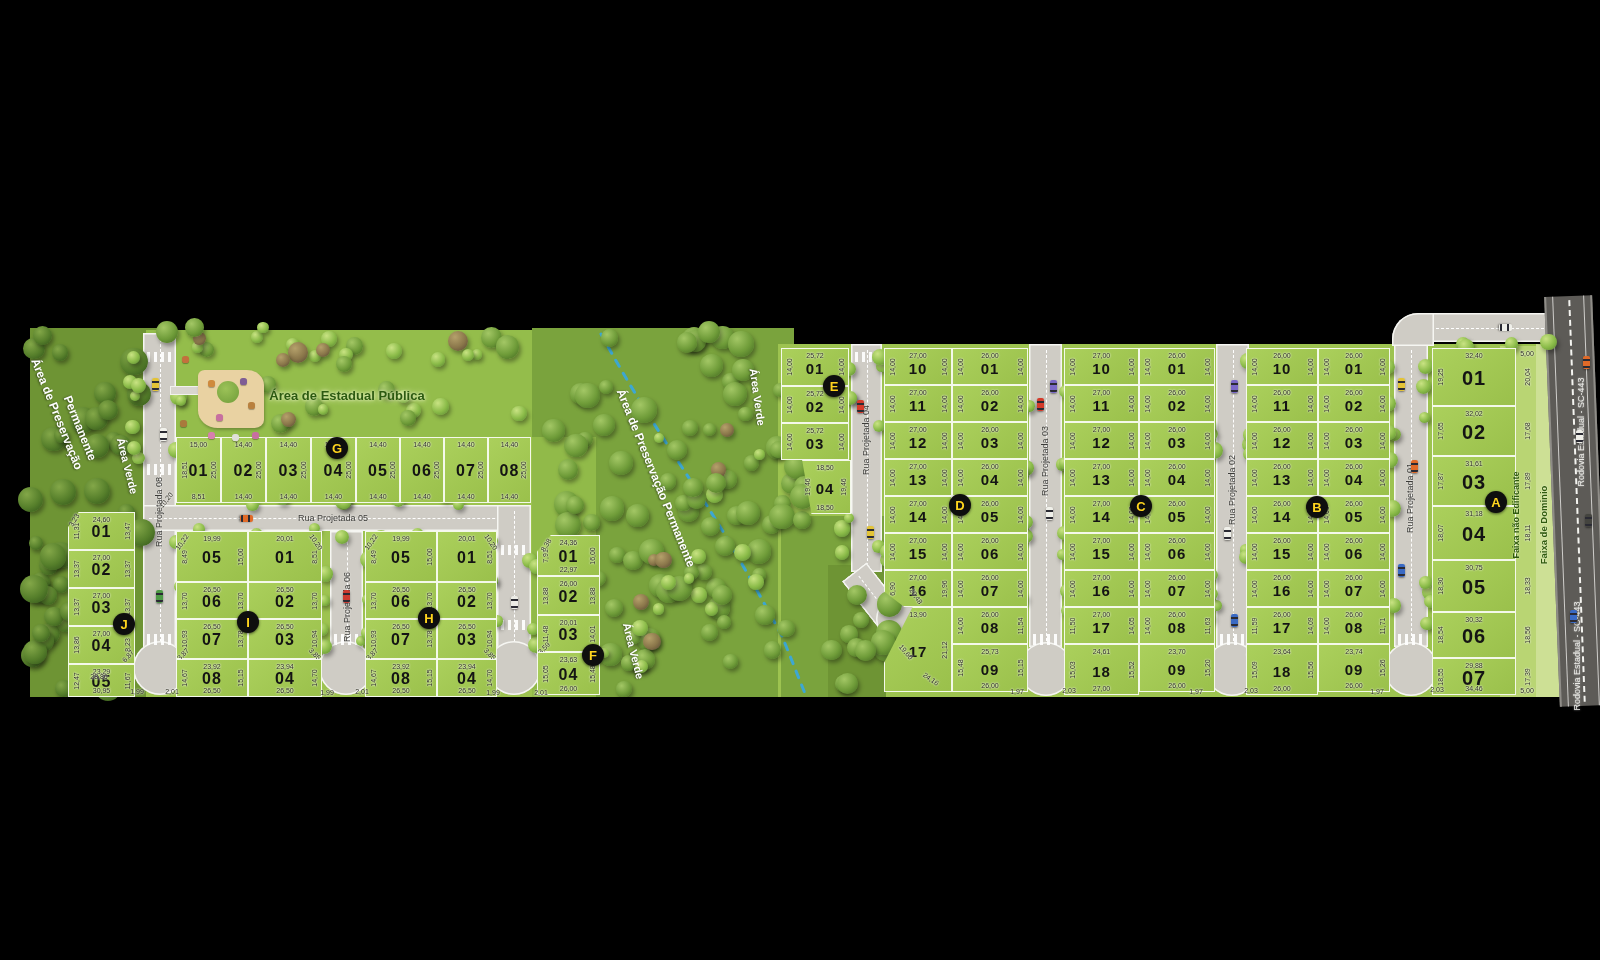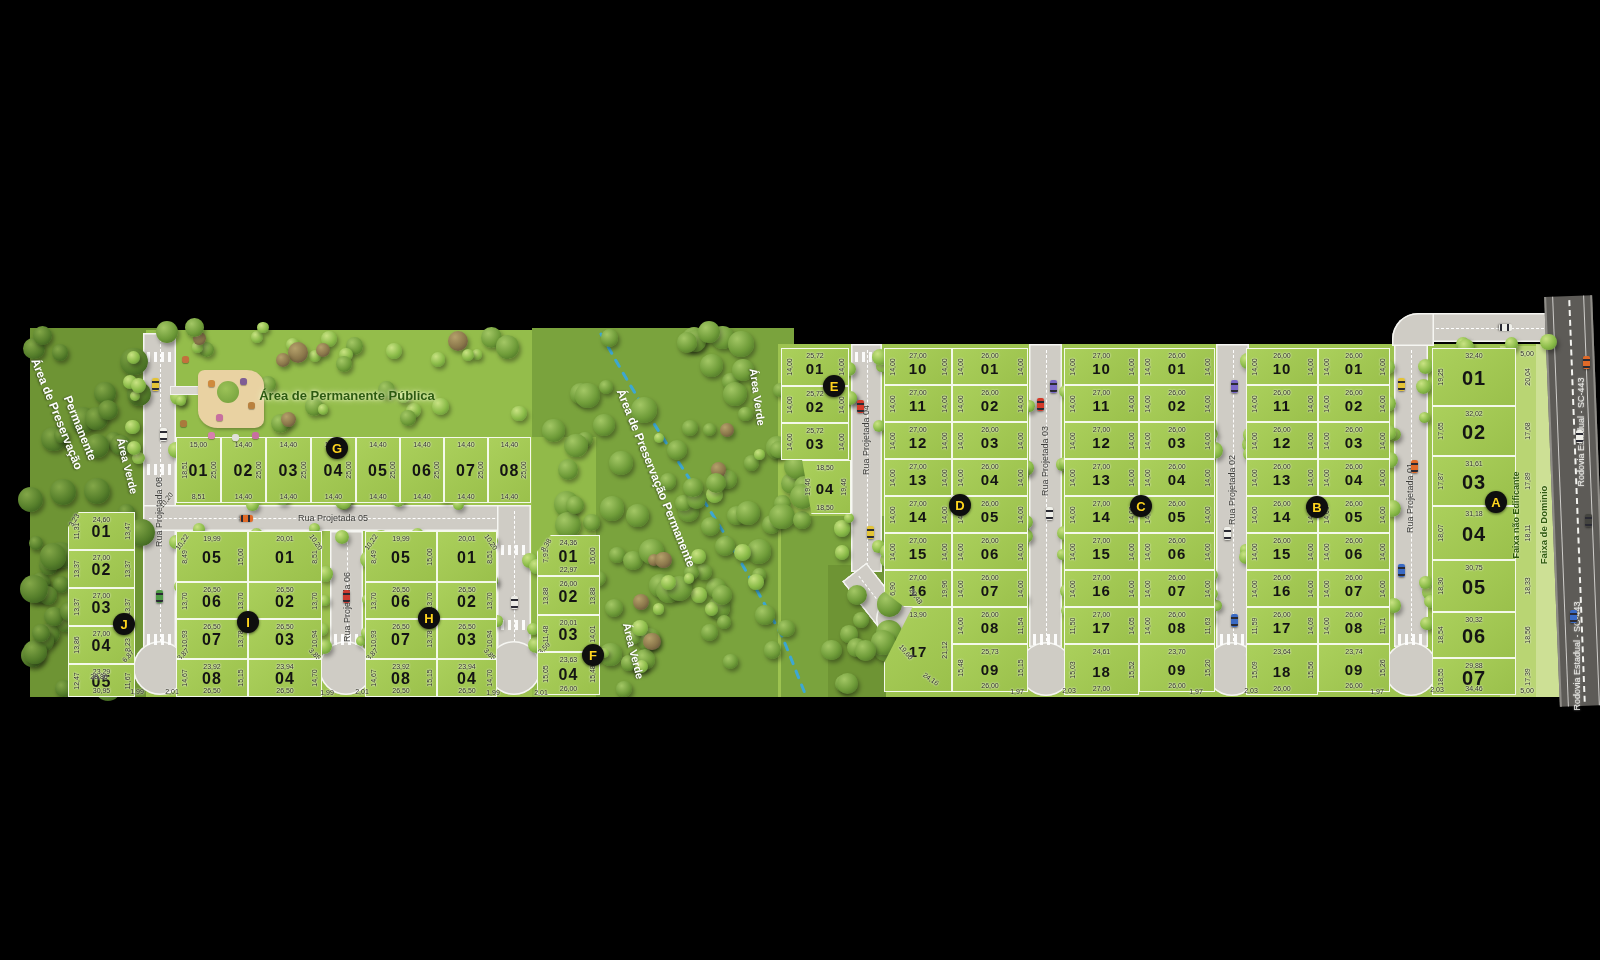--- a/index.html
+++ b/index.html
@@ -932,21 +932,21 @@
     <div style="position: absolute; left: 216px; top: 414px; width: 7px; height: 7px; background: rgb(200, 111, 160); border-radius: 40%; box-shadow: rgba(0, 0, 0, 0.3) 0px 1px 1px;"></div>
     <div style="position: absolute; left: 240px; top: 378px; width: 7px; height: 7px; background: rgb(127, 93, 149); border-radius: 40%; box-shadow: rgba(0, 0, 0, 0.3) 0px 1px 1px;"></div>
     <div style="position: absolute; left: 182px; top: 356px; width: 7px; height: 7px; background: rgb(195, 112, 61); border-radius: 40%; box-shadow: rgba(0, 0, 0, 0.3) 0px 1px 1px;"></div>
     <div style="position: absolute; left: 180px; top: 420px; width: 7px; height: 7px; background: rgb(169, 121, 60); border-radius: 40%; box-shadow: rgba(0, 0, 0, 0.3) 0px 1px 1px;"></div>
     <div style="position: absolute; left: 208px; top: 432px; width: 7px; height: 7px; background: rgb(215, 127, 174); border-radius: 40%; box-shadow: rgba(0, 0, 0, 0.3) 0px 1px 1px;"></div>
     <div style="position: absolute; left: 232px; top: 434px; width: 7px; height: 7px; background: rgb(224, 224, 218); border-radius: 40%; box-shadow: rgba(0, 0, 0, 0.3) 0px 1px 1px;"></div>
     <div style="position: absolute; left: 252px; top: 432px; width: 7px; height: 7px; background: rgb(200, 111, 160); border-radius: 40%; box-shadow: rgba(0, 0, 0, 0.3) 0px 1px 1px;"></div>
     <div class="lbl" style="position: absolute; left: 57px; top: 414px; font-size: 12px; color: rgb(255, 255, 255); font-weight: bold; transform: translate(-50%, -50%) rotate(68deg); text-shadow: rgba(0, 0, 0, 0.55) 0px 1px 2px;">Área de Preservação</div>
     <div class="lbl" style="position: absolute; left: 80px; top: 428px; font-size: 12px; color: rgb(255, 255, 255); font-weight: bold; transform: translate(-50%, -50%) rotate(68deg); text-shadow: rgba(0, 0, 0, 0.55) 0px 1px 2px;">Permanente</div>
     <div class="lbl" style="position: absolute; left: 127px; top: 466px; font-size: 11px; color: rgb(255, 255, 255); font-weight: bold; transform: translate(-50%, -50%) rotate(76deg); text-shadow: rgba(0, 0, 0, 0.55) 0px 1px 2px;">Área Verde</div>
-    <div class="lbl" style="position: absolute; left: 347px; top: 395px; font-size: 13px; color: rgb(44, 90, 16); font-weight: bold; transform: translate(-50%, -50%) rotate(0deg); text-shadow: rgb(233, 242, 194) 0px 0px 3px, rgb(233, 242, 194) 0px 0px 6px;">Área de Permanente Pública</div>
+    <div class="lbl" style="position: absolute; left: 347px; top: 395px; font-size: 13px; color: rgb(44, 90, 16); font-weight: bold; transform: translate(-50%, -50%) rotate(0deg); text-shadow: rgb(233, 242, 194) 0px 0px 3px, rgb(233, 242, 194) 0px 0px 6px;">Área de Estadual Pública</div>
     <div class="lbl" style="position: absolute; left: 656px; top: 478px; font-size: 12px; color: rgb(255, 255, 255); font-weight: bold; transform: translate(-50%, -50%) rotate(68deg); text-shadow: rgba(0, 0, 0, 0.55) 0px 1px 2px;">Área de Preservação Permanente</div>
     <div class="lbl" style="position: absolute; left: 757px; top: 397px; font-size: 11px; color: rgb(255, 255, 255); font-weight: bold; transform: translate(-50%, -50%) rotate(82deg); text-shadow: rgba(0, 0, 0, 0.55) 0px 1px 2px;">Área Verde</div>
     <div class="lbl" style="position: absolute; left: 633px; top: 651px; font-size: 11px; color: rgb(255, 255, 255); font-weight: bold; transform: translate(-50%, -50%) rotate(76deg); text-shadow: rgba(0, 0, 0, 0.55) 0px 1px 2px;">Área Verde</div>
     <div class="lbl" style="position: absolute; left: 159px; top: 512px; font-size: 9px; color: rgb(59, 59, 56); font-weight: normal; transform: translate(-50%, -50%) rotate(-90deg); text-shadow: rgba(255, 255, 255, 0.7) 0px 0px 2px;">Rua Projetada 08</div>
     <div class="lbl" style="position: absolute; left: 333px; top: 518px; font-size: 9px; color: rgb(59, 59, 56); font-weight: normal; transform: translate(-50%, -50%) rotate(0deg); text-shadow: rgba(255, 255, 255, 0.7) 0px 0px 2px;">Rua Projetada 05</div>
     <div class="lbl" style="position: absolute; left: 347px; top: 607px; font-size: 9px; color: rgb(59, 59, 56); font-weight: normal; transform: translate(-50%, -50%) rotate(-90deg); text-shadow: rgba(255, 255, 255, 0.7) 0px 0px 2px;">Rua Projetada 06</div>
     <div class="lbl" style="position: absolute; left: 866px; top: 440px; font-size: 9px; color: rgb(59, 59, 56); font-weight: normal; transform: translate(-50%, -50%) rotate(-90deg); text-shadow: rgba(255, 255, 255, 0.7) 0px 0px 2px;">Rua Projetada 04</div>
     <div class="lbl" style="position: absolute; left: 1045px; top: 461px; font-size: 9px; color: rgb(59, 59, 56); font-weight: normal; transform: translate(-50%, -50%) rotate(-90deg); text-shadow: rgba(255, 255, 255, 0.7) 0px 0px 2px;">Rua Projetada 03</div>
     <div class="lbl" style="position: absolute; left: 1232px; top: 490px; font-size: 9px; color: rgb(59, 59, 56); font-weight: normal; transform: translate(-50%, -50%) rotate(-90deg); text-shadow: rgba(255, 255, 255, 0.7) 0px 0px 2px;">Rua Projetada 02</div>
     <div class="lbl" style="position: absolute; left: 1410px; top: 498px; font-size: 9px; color: rgb(59, 59, 56); font-weight: normal; transform: translate(-50%, -50%) rotate(-90deg); text-shadow: rgba(255, 255, 255, 0.7) 0px 0px 2px;">Rua Projetada 01</div>

